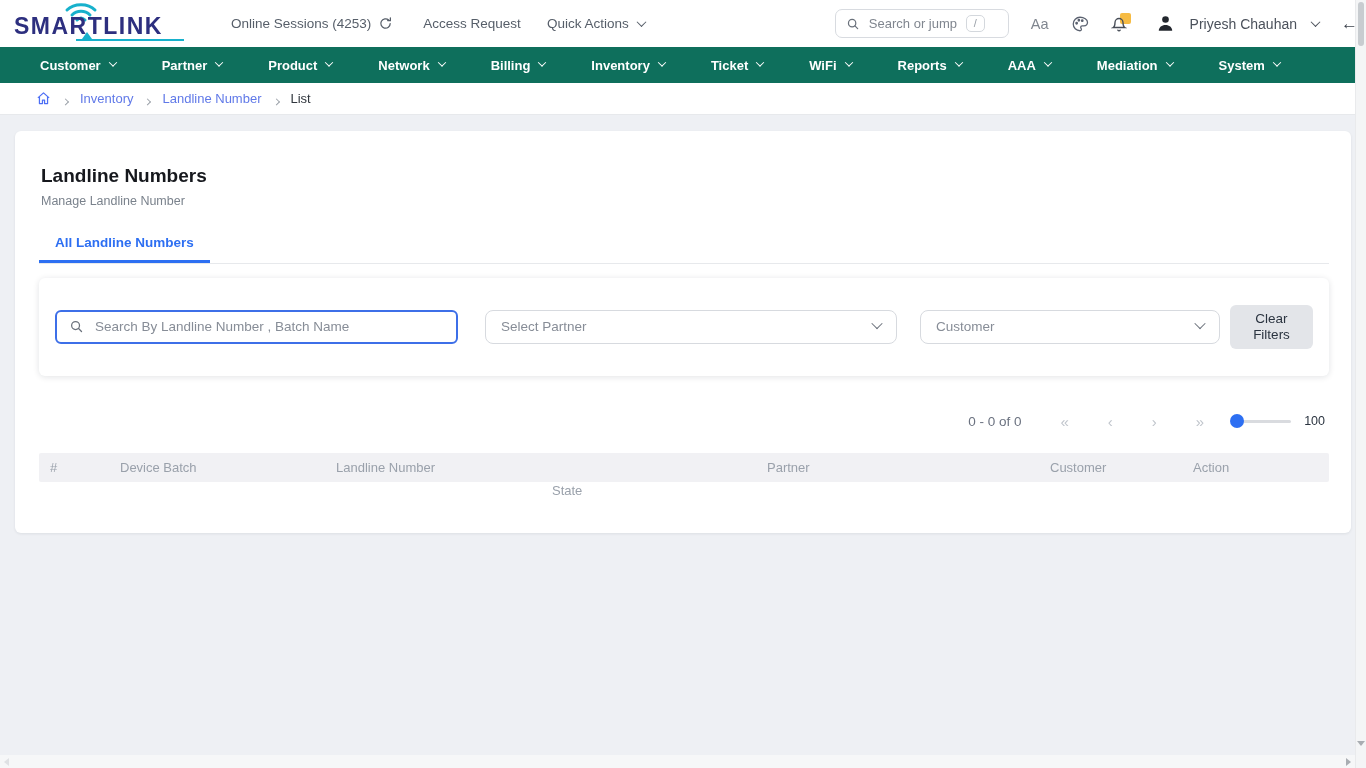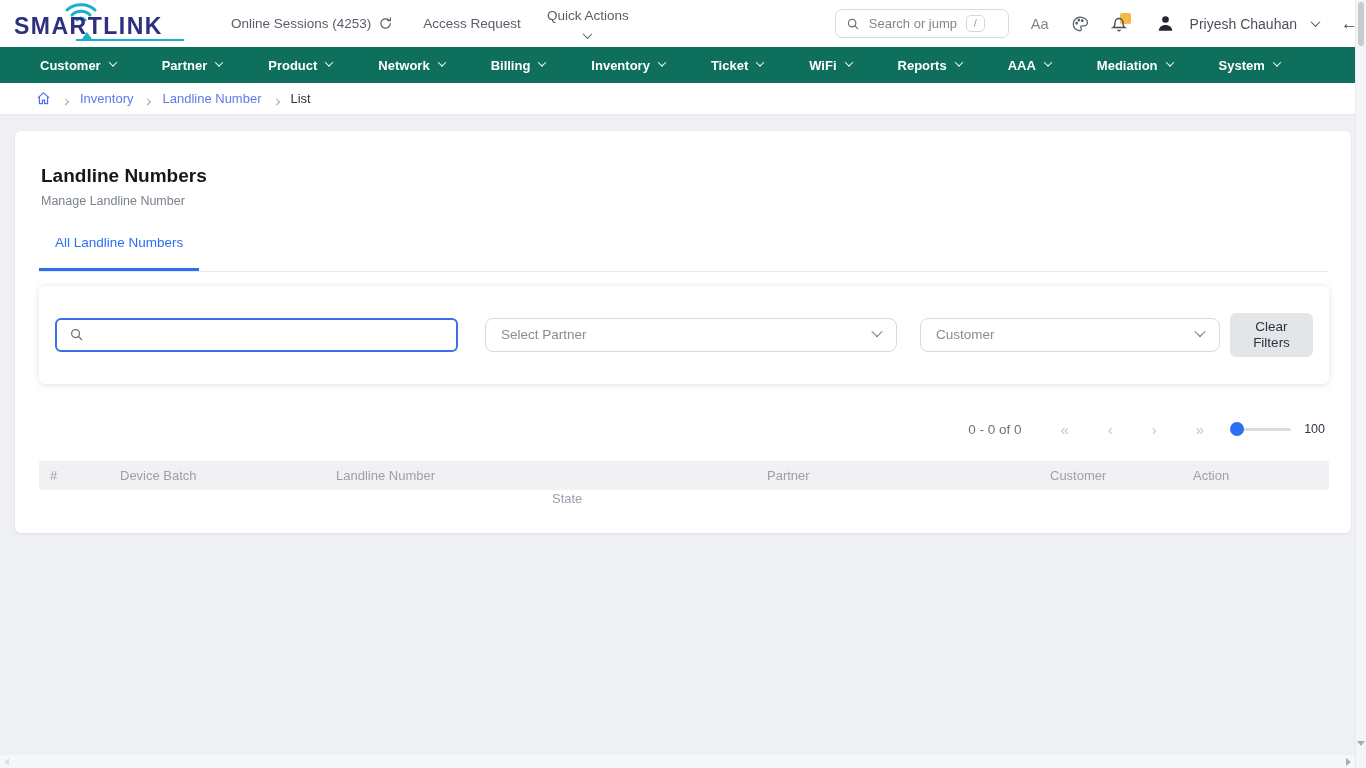--- a/index.html
+++ b/index.html
@@ -14,21 +14,21 @@
   .topbar { height:47px; background:#fff; display:flex; align-items:center; padding:0 8px 0 12px; }
   .logo { position:relative; width:205px; height:40px; cursor:pointer; flex:0 0 auto; }
   .logo-text { position:absolute; left:2px; top:9px; font-size:23px; font-weight:800; letter-spacing:1.5px; color:#2d2f7f; }
   .logo-wifi { position:absolute; left:52px; top:-2px; }
   .logo-underline { position:absolute; left:64px; bottom:3px; width:108px; height:2px; background:#17b1cc; }
   .logo-arrow { position:absolute; left:70px; bottom:5px; width:0; height:0; border-left:5px solid transparent; border-right:5px solid transparent; border-bottom:7px solid #17b1cc; }
 
   .top-center { display:flex; align-items:center; margin-left:14px; color:#565e69; font-size:13.5px; white-space:nowrap; }
   .sessions { display:flex; align-items:center; gap:7px; }
   .top-link { margin-left:30px; cursor:pointer; }
-  .quick-actions { margin-left:26px; display:flex; align-items:center; gap:9px; cursor:pointer;flex-direction:column; }
+  .quick-actions { margin-left:26px; display:flex; align-items:center; gap:9px; cursor:pointer; }
 
   .top-right { margin-left:auto; display:flex; align-items:center; }
   .search-pill { width:174px; height:29px; border:1px solid #d8dbe0; border-radius:7px; display:flex; align-items:center; padding:0 7px 0 10px; gap:7px; background:#fff; cursor:text; }
   .search-pill input { border:none; outline:none; width:92px; font-size:13px; color:#3a4049; background:transparent; font-family:inherit; }
   .search-pill input::placeholder { color:#80868f; }
   .kbd { border:1px solid #d4d8dd; border-radius:5px; color:#9aa0a8; font-size:11px; padding:1px 7px 2px; }
   .icon-btn { margin-left:22px; color:#5b6270; font-size:14.5px; cursor:pointer; display:flex; align-items:center; }
   .bell-wrap { position:relative; width:19px; height:19px; }
   .bell-badge { position:absolute; top:-1px; right:-1px; width:11px; height:11px; background:#f6bb43; border-radius:2px; }
   .bell-svg { position:absolute; left:0; bottom:0; }
@@ -50,21 +50,21 @@
   .crumb-link { color:#6079e8; cursor:pointer; }
   .crumb-current { color:#30363d; }
   .home-icon { color:#4c6ef5; display:flex; cursor:pointer; }
 
   
   .card { margin:16px 15px 0; background:#fff; border-radius:6px; box-shadow:0 1px 3px rgba(16,24,40,.08); padding:30px 22px 30px 24px; min-height:402px; }
   .page-title { margin:4px 0 0 2px; font-size:19px; font-weight:700; color:#16181d; }
   .page-subtitle { margin:7px 0 0 2px; font-size:12.5px; color:#7a828c; }
 
   .tabs { margin-top:27px; border-bottom:1px solid #e7e9ec; display:flex; }
-  .tab-active { color:#2d6ff2; font-size:13.5px; font-weight:400; padding:0 16px 18px; border-bottom:3px solid #2d6ff2; cursor:pointer; white-space:nowrap; }
+  .tab-active { color:#2d6ff2; font-size:13.5px; font-weight:700; padding:0 16px 10px; border-bottom:3px solid #2d6ff2; cursor:pointer; white-space:nowrap; }
 
   .filter-panel { margin-top:14px; background:#fff; border-radius:6px; box-shadow:0 1px 6px rgba(16,24,40,.12); padding:27px 16px; display:flex; align-items:center; }
   .filter-search { width:403px; height:34px; border:2px solid #3d6fe8; border-radius:6px; display:flex; align-items:center; gap:9px; padding:0 12px; }
   .filter-search input { border:none; outline:none; flex:1; font-size:13.5px; color:#3a4049; font-family:inherit; background:transparent; }
   .filter-search input::placeholder { color:#878d97; }
   .select { height:34px; border:1px solid #d7dadf; border-radius:8px; display:flex; align-items:center; justify-content:space-between; padding:0 15px; color:#878d97; font-size:13.5px; cursor:pointer; background:#fff; }
   .select .chev { color:#6a717b; width:8px; height:8px; border-width:1.6px; margin-top:-3px; }
   .select-partner { width:412px; margin-left:27px; }
   .select-customer { width:300px; margin-left:23px; }
   .clear-btn { margin-left:auto; width:83px; min-height:43px; background:#e3e5e9; border:none; border-radius:6px; color:#2b3440; font-size:13.5px; line-height:1.18; cursor:pointer; font-family:inherit; padding:6px 10px; }
@@ -237,20 +237,21 @@
   <div class="tabs">
     <div class="tab-active">All Landline Numbers</div>
   </div>
 
   <div class="filter-panel">
     <div class="filter-search">
       <svg width="15" height="15" viewBox="0 0 24 24" fill="none" stroke="#6a717b" stroke-width="2" stroke-linecap="round">
         <circle cx="10.5" cy="10.5" r="6.3"></circle>
           <line x1="15.3" y1="15.3" x2="20" y2="20"></line>
       </svg>
+      <input placeholder="Search By Landline Number , Batch Name" style="">
     </div>
 
     <div class="select select-partner">
       <span>Select Partner</span>
       <span class="chev"></span>
     </div>
 
     <div class="select select-customer">
       <span>Customer</span>
       <span class="chev"></span>

